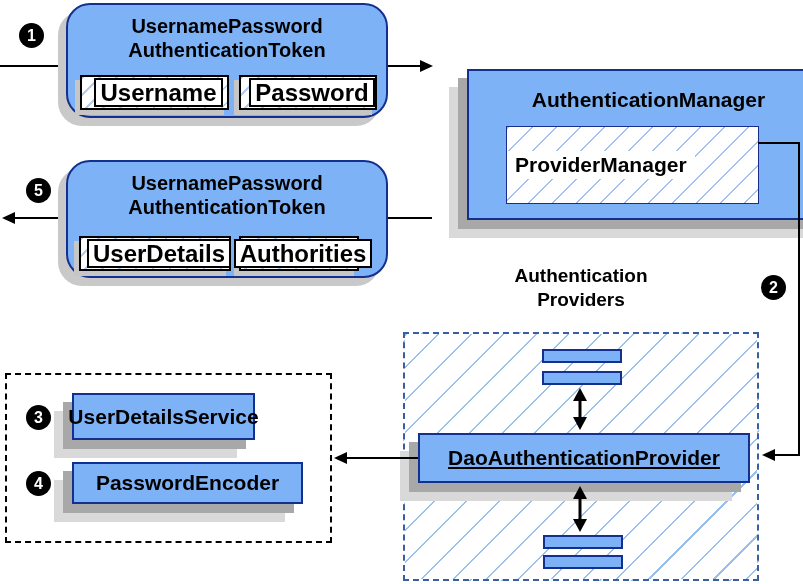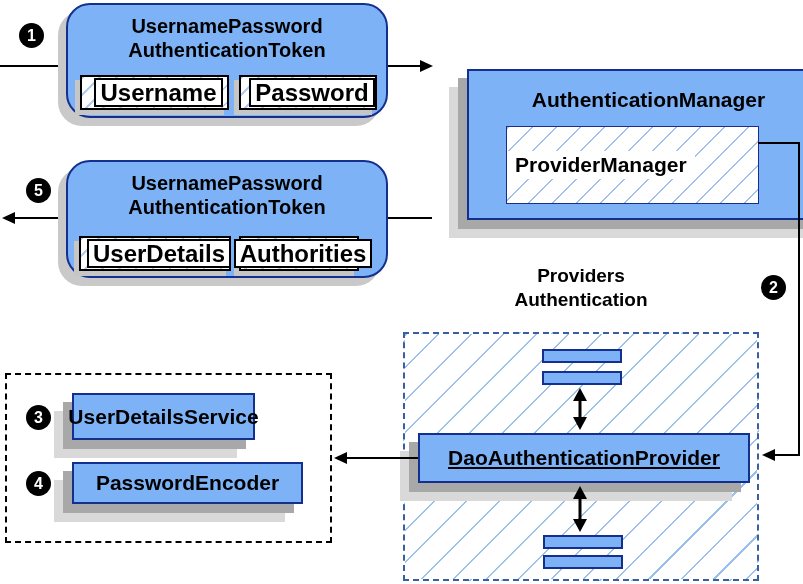--- a/index.html
+++ b/index.html
@@ -105,22 +105,22 @@
   </div>
 
   <div class="abs bluebox rect-shadow" style="left:448px;top:69px;width:363px;height:151px;margin-left:19px;">
     <div class="big-title" style="padding-top:17px;">AuthenticationManager</div>
     <div class="abs hatch-pm" style="left:37px;top:55px;width:253px;height:78px;">
       <span class="pm-label">ProviderManager</span>
     </div>
   </div>
 
   <div class="abs ap-label" style="left:451px;top:264px;width:260px;">
+    <div>Authentication</div>
     <div>Providers</div>
-    <div>Authentication</div>
   </div>
 
   <div class="abs provider-dashed" style="left:403px;top:332px;width:356px;height:249px;"></div>
 
   <div class="bar" style="left:542px;top:349px;"></div>
   <div class="bar" style="left:542px;top:371px;"></div>
   <div class="bar" style="left:543px;top:535px;"></div>
   <div class="bar" style="left:543px;top:555px;"></div>
 
   <div class="abs bluebox rect-shadow centered-flex" style="left:418px;top:433px;width:332px;height:50px;text-decoration:underline;">

